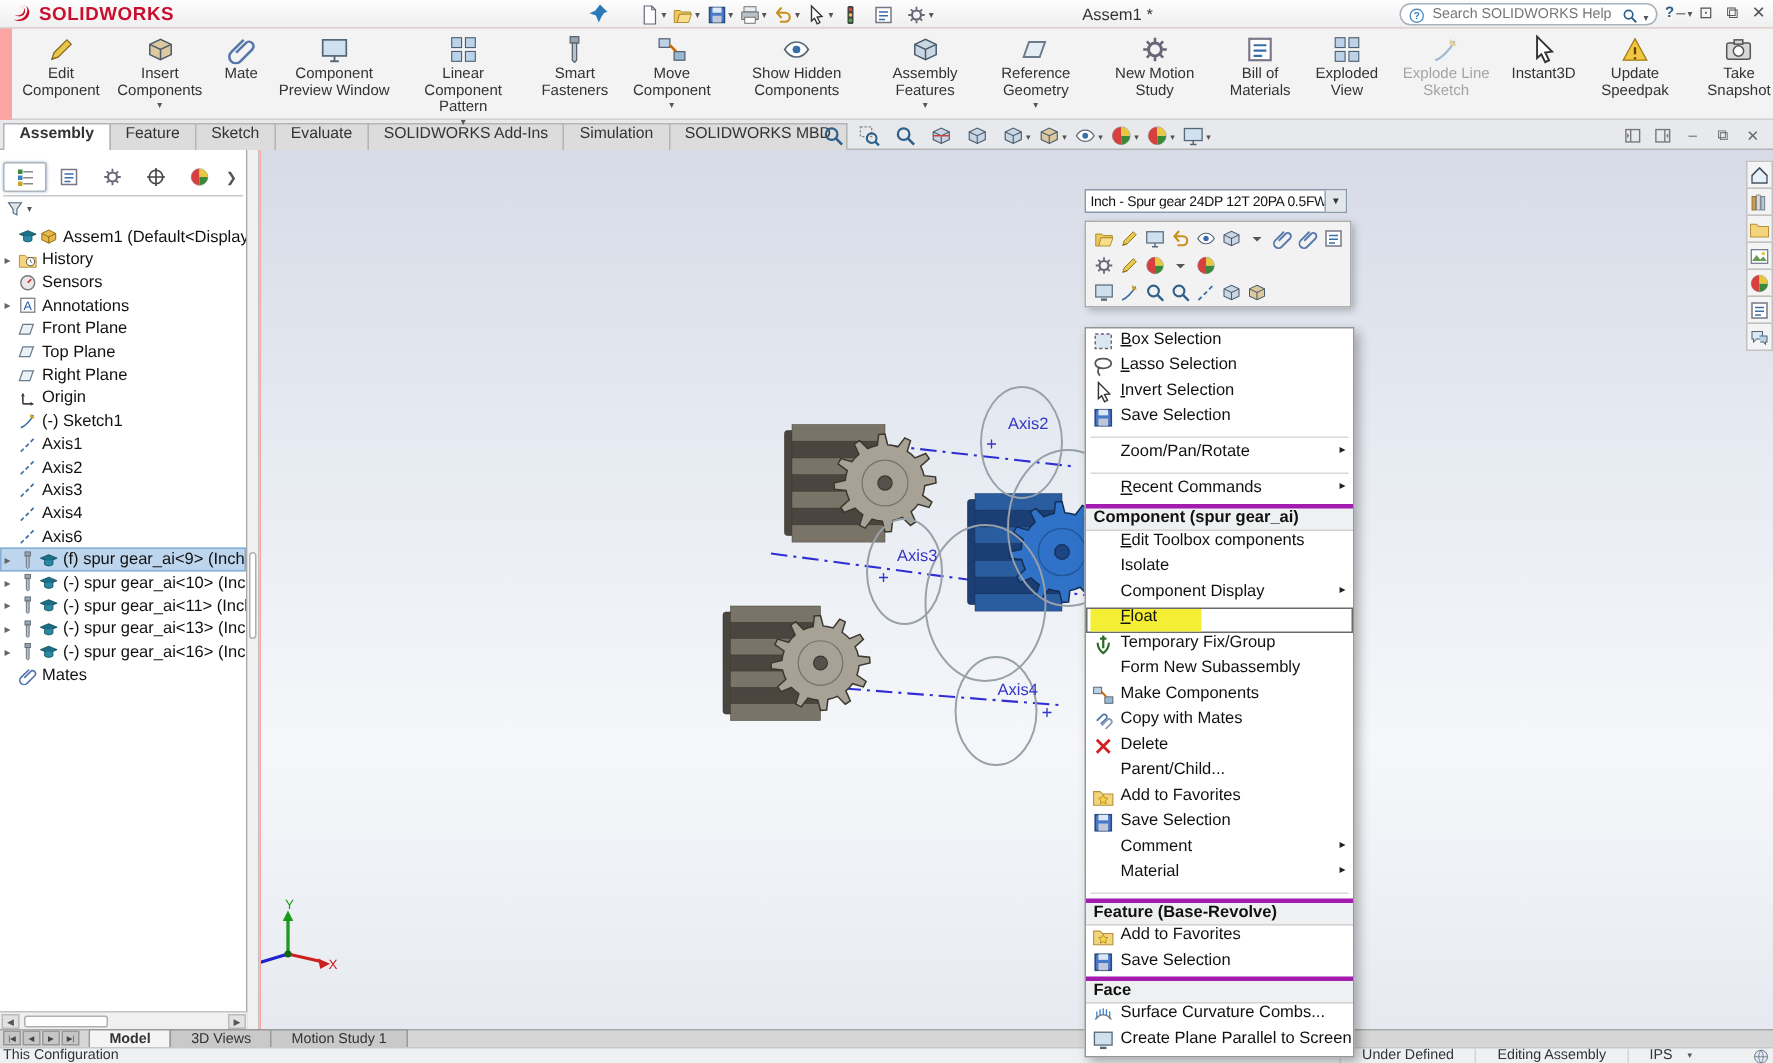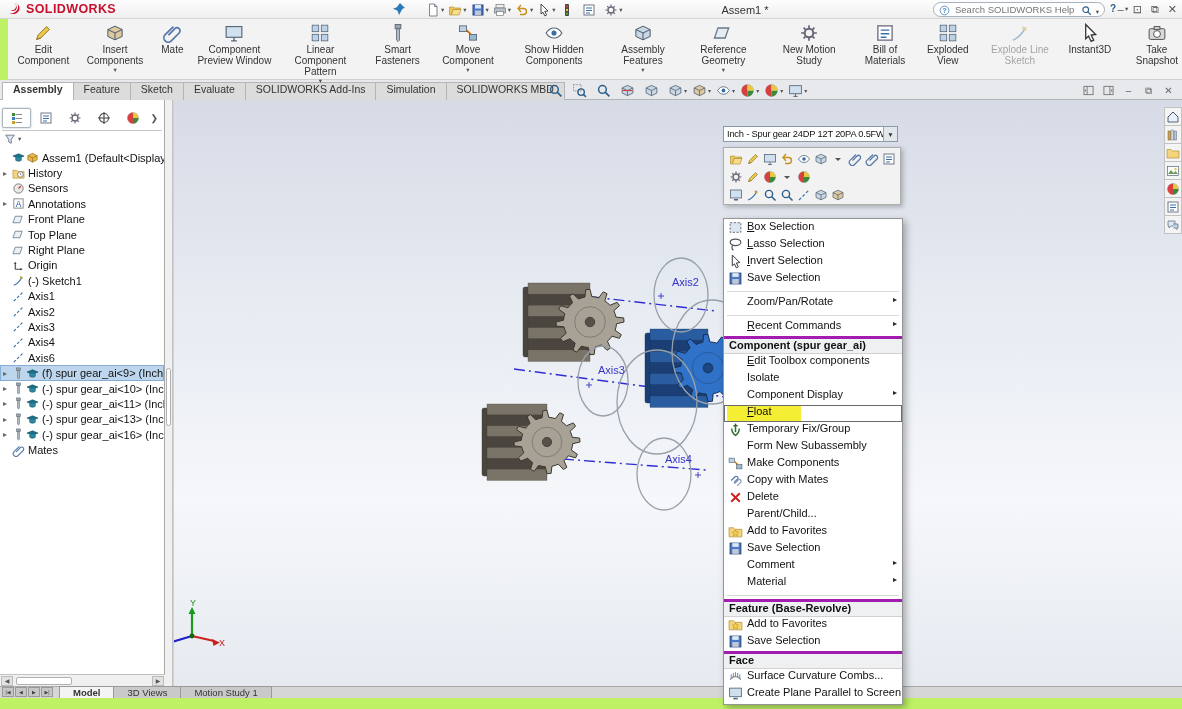--- a/index.html
+++ b/index.html
@@ -1,17 +1,17 @@
 <!DOCTYPE html>
 <html><head>
 <meta charset="utf-8">
 <style>
   *{box-sizing:border-box}
   body{margin:0;font-family:"Liberation Sans",sans-serif}
-  #app{position:relative;width:1182px;height:709px;overflow:hidden;background:#bef264;font-size:11px;color:#222}
+  #app{position:relative;width:1182px;height:709px;overflow:hidden;background:#fca5a5;font-size:11px;color:#222}
 
   
   .menubar{position:absolute;left:0;top:0;width:100%;height:19px;background:linear-gradient(#fdfdfd,#efefef);border-bottom:1px solid #d6d6d6;z-index:20}
   .logo{position:absolute;left:7px;top:2px;display:flex;align-items:center;gap:3px}
   .logo-text{color:#c8102e;font-weight:bold;font-size:12.5px;letter-spacing:.4px}
   .menus{position:absolute;left:120px;top:0;display:flex;height:19px}
   .mb-menu{padding:3px 9px;font-size:11px;color:#222}
   .pin{position:absolute;left:392px;top:2px;width:14px;height:14px}
   .qat{position:absolute;left:424px;top:1px;display:flex;align-items:center;height:17px}
   .qat-btn{display:flex;align-items:center;padding:0 2px;height:17px}
@@ -389,20 +389,28 @@
         <span class="ricon"><svg viewBox="0 0 14 14" width="100%" height="100%">
             <path d="M4 1l7 7-3.2.4 1.8 3.6-1.8.9-1.8-3.7L4 11z" fill="#fff" stroke="#333" stroke-width=".9"></path>
           </svg></span>
         <span class="rlabel">Instant3D</span>
         <span class="rdd">▾</span>
       </div>
       <div class="rbtn" data-type="sep">
         
         
         
+      </div>
+      <div class="rbtn">
+        <span class="ricon"><svg viewBox="0 0 14 14" width="100%" height="100%">
+            <path d="M7 2l5.5 10h-11z" fill="#f4c542" stroke="#9a7a10" stroke-width=".6"></path>
+            <path d="M7 6v3.2M7 10.6v1" stroke="#5a430a" stroke-width="1.1"></path>
+          </svg></span>
+        <span class="rlabel">Update Speedpak</span>
+        <span class="rdd">▾</span>
       </div>
       <div class="rbtn" data-type="sep">
         
         
         
       </div>
       <div class="rbtn">
         <span class="ricon"><svg viewBox="0 0 14 14" width="100%" height="100%">
             <rect x="1.5" y="4" width="11" height="7.5" rx="1" fill="#d8d8d8" stroke="#555" stroke-width=".7"></rect>
             <circle cx="7" cy="7.7" r="2.4" fill="#fff" stroke="#555" stroke-width=".7"></circle>
@@ -1302,14 +1310,29 @@
       <span class="mnav-btn">▶|</span>
     </div>
     <div class="mtabs">
 
     <div class="mtab" data-active="true"><span>Model</span></div>
         <div class="mtab"><span>3D Views</span></div>
         <div class="mtab"><span>Motion Study 1</span></div>
       </div>
   </div>
 
+  <div class="statusbar">
+    <span class="sb-left">This Configuration</span>
+    <span class="sb-right">
+      <span class="sb-cell">Under Defined</span>
+      <span class="sb-cell">Editing Assembly</span>
+      <span class="sb-cell sb-units">
+        <span>IPS</span>
+        <span class="sb-dd">▾</span>
+      </span>
+      <span class="sb-globe"><svg viewBox="0 0 14 14" width="100%" height="100%">
+            <circle cx="7" cy="7" r="5.5" fill="#dfeaf5" stroke="#567" stroke-width=".7"></circle>
+            <path d="M1.5 7h11M7 1.5c-2.5 3-2.5 8 0 11M7 1.5c2.5 3 2.5 8 0 11" fill="none" stroke="#567" stroke-width=".6"></path>
+          </svg></span>
+    </span>
+  </div>
 
 </div>
 
 </body></html>

